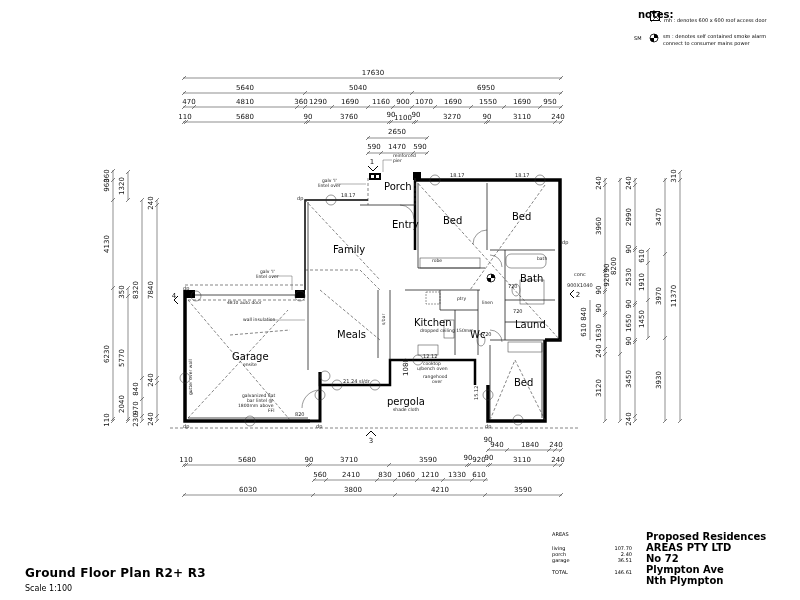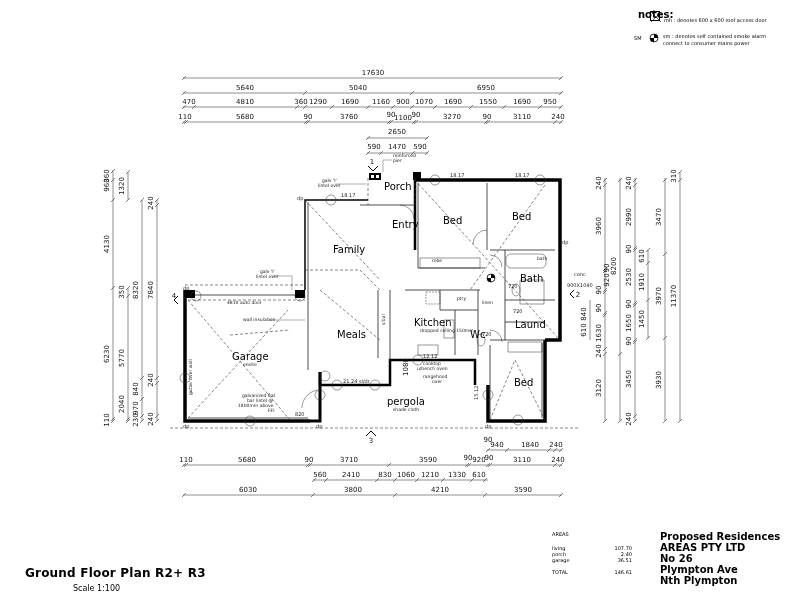--- a/index.html
+++ b/index.html
@@ -9,26 +9,26 @@
   .small{font-family:"DejaVu Sans",sans-serif;font-size:5px;fill:#222;}
   .room{font-family:"DejaVu Sans",sans-serif;font-size:10px;fill:#000;}
   .room-sm{font-family:"DejaVu Sans",sans-serif;font-size:4.5px;fill:#222;}
   .notes{position:absolute;left:622px;top:9px;font-size:5px;line-height:6px;}
   .notes .hdr{font-size:10px;font-weight:bold;position:absolute;left:16px;top:3px;}
   .notes .line1{position:absolute;left:42px;top:8px;white-space:nowrap;}
   .notes .sm{position:absolute;left:12px;top:26px;font-size:5px;}
   .notes .line2{position:absolute;left:41px;top:24px;white-space:nowrap;}
   .notes .line3{position:absolute;left:41px;top:31px;white-space:nowrap;}
   .title{position:absolute;left:25px;top:566px;font-size:12px;font-weight:bold;letter-spacing:0.2px;white-space:nowrap;}
-  .scale{position:absolute;left:25px;top:584px;font-size:8px;white-space:nowrap;margin-left:48px;}
+  .scale{position:absolute;left:25px;top:584px;font-size:8px;white-space:nowrap;}
   .areas{position:absolute;left:552px;top:531px;font-size:5px;}
   .areas .ah{position:absolute;left:0;top:0;white-space:nowrap;}
   .areas .row{position:absolute;left:0;white-space:nowrap;width:80px;}
   .areas .row span.v{position:absolute;left:50px;width:30px;text-align:right;}
-  .proj{position:absolute;left:646px;top:531px;font-size:10px;font-weight:bold;line-height:11px;margin-left:14px;}
+  .proj{position:absolute;left:646px;top:531px;font-size:10px;font-weight:bold;line-height:11px;}
   .proj div{white-space:nowrap;}
 </style>
 </head>
 <body>
 
 <div class="notes">
   <span class="hdr">notes:</span>
   <span style="position:absolute;left:28px;top:2px;width:10px;height:10px;border:1px solid #000;box-sizing:border-box;">
     <svg width="10" height="10" style="position:static">
         <line x1="0" y1="0" x2="10" y2="10" stroke="#000" stroke-width="0.6"></line>
@@ -557,16 +557,16 @@
   </div>
   <div class="row" style="top:38px">
     <span>TOTAL</span>
     <span class="v">146.61</span>
   </div>
 </div>
 
 <div class="proj">
   <div>Proposed Residences</div>
   <div>AREAS PTY LTD</div>
-  <div>No 26</div>
+  <div>No 72</div>
   <div>Plympton Ave</div>
   <div>Nth Plympton</div>
 </div>
 
 </body></html>

